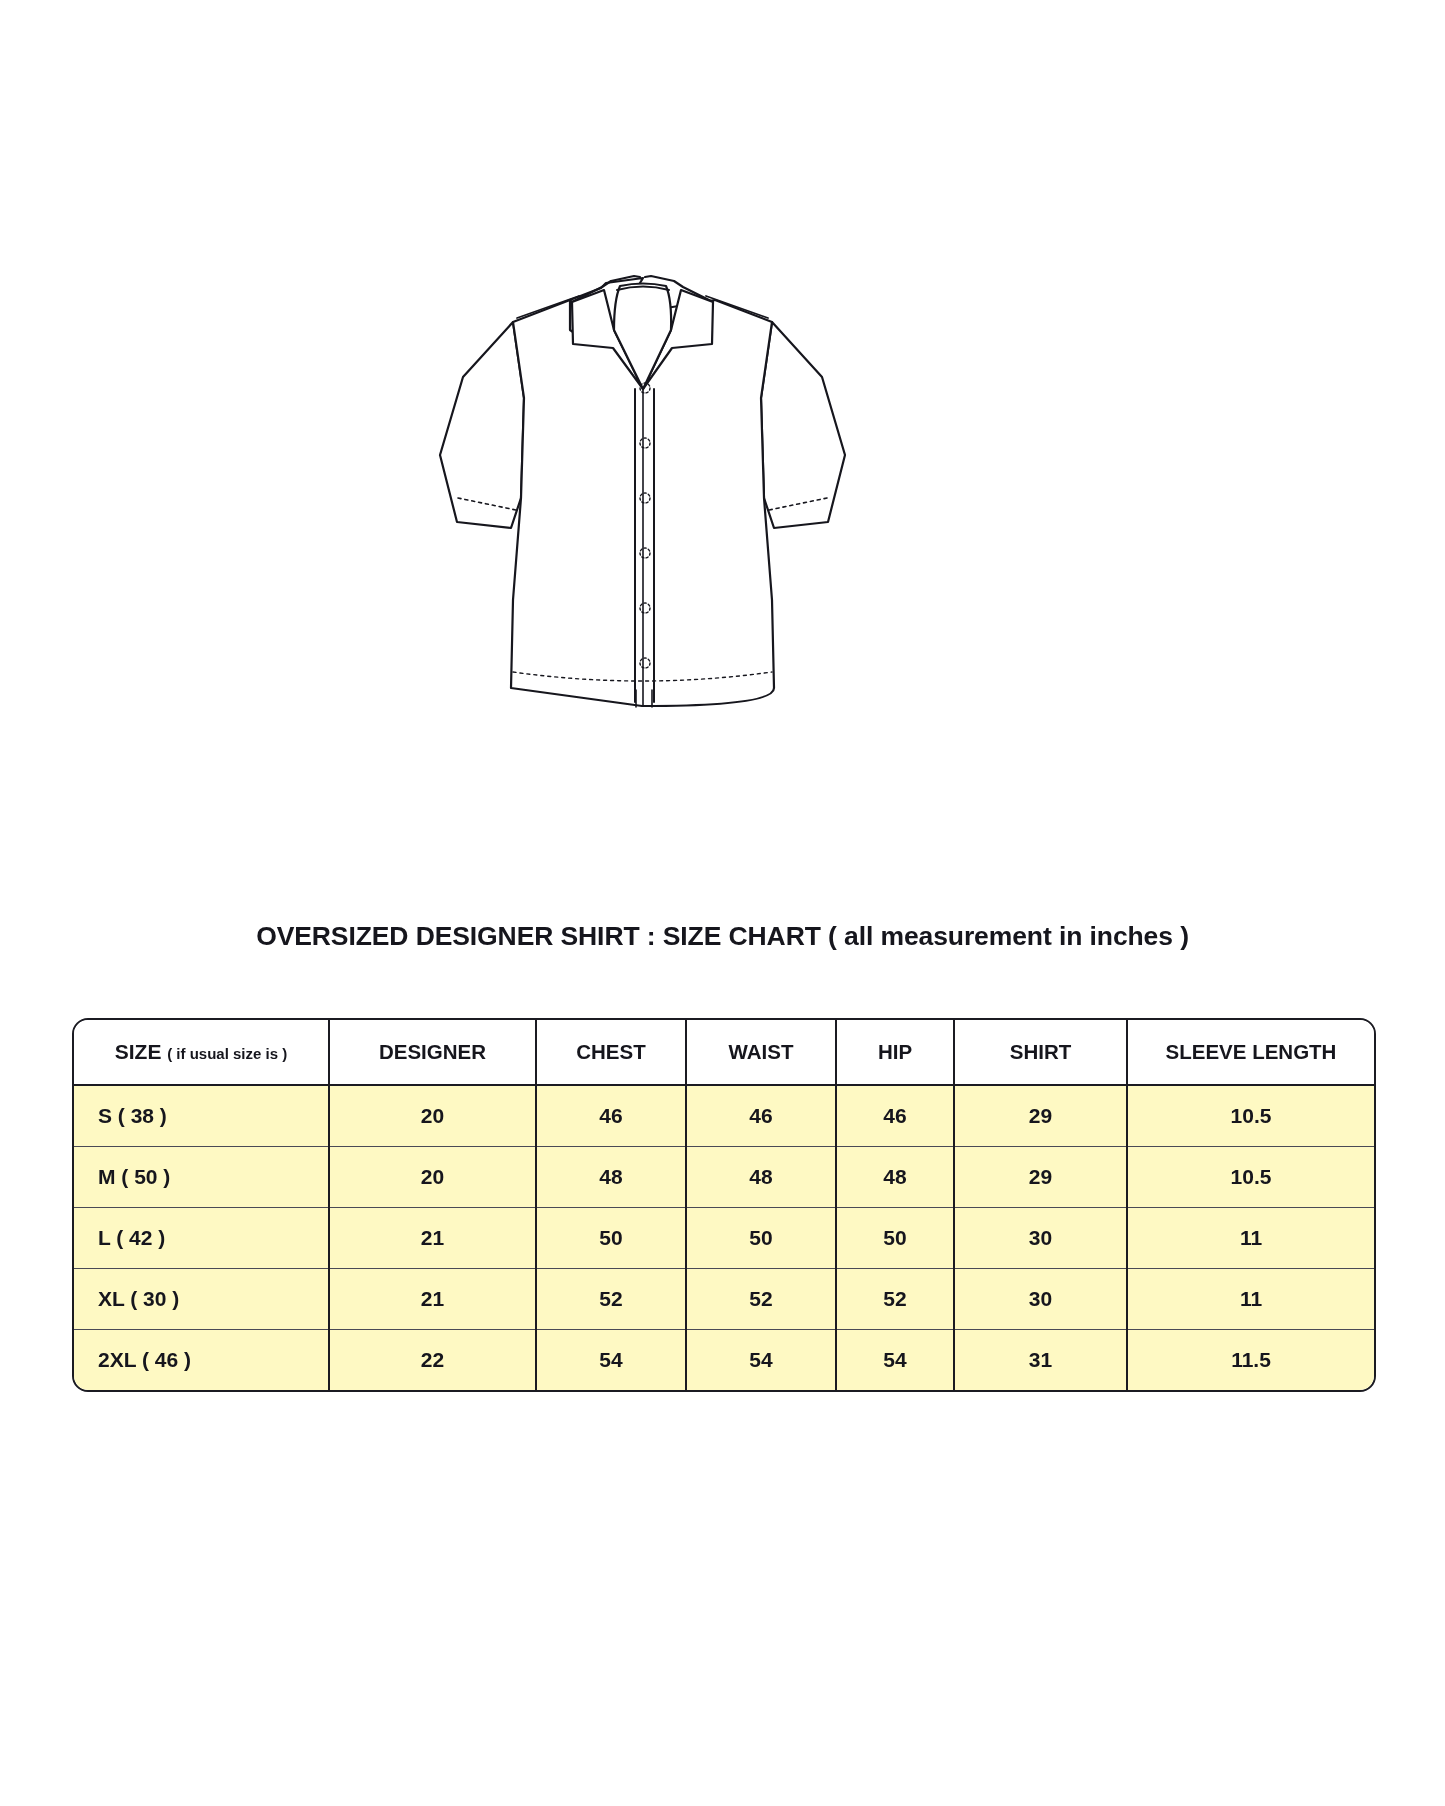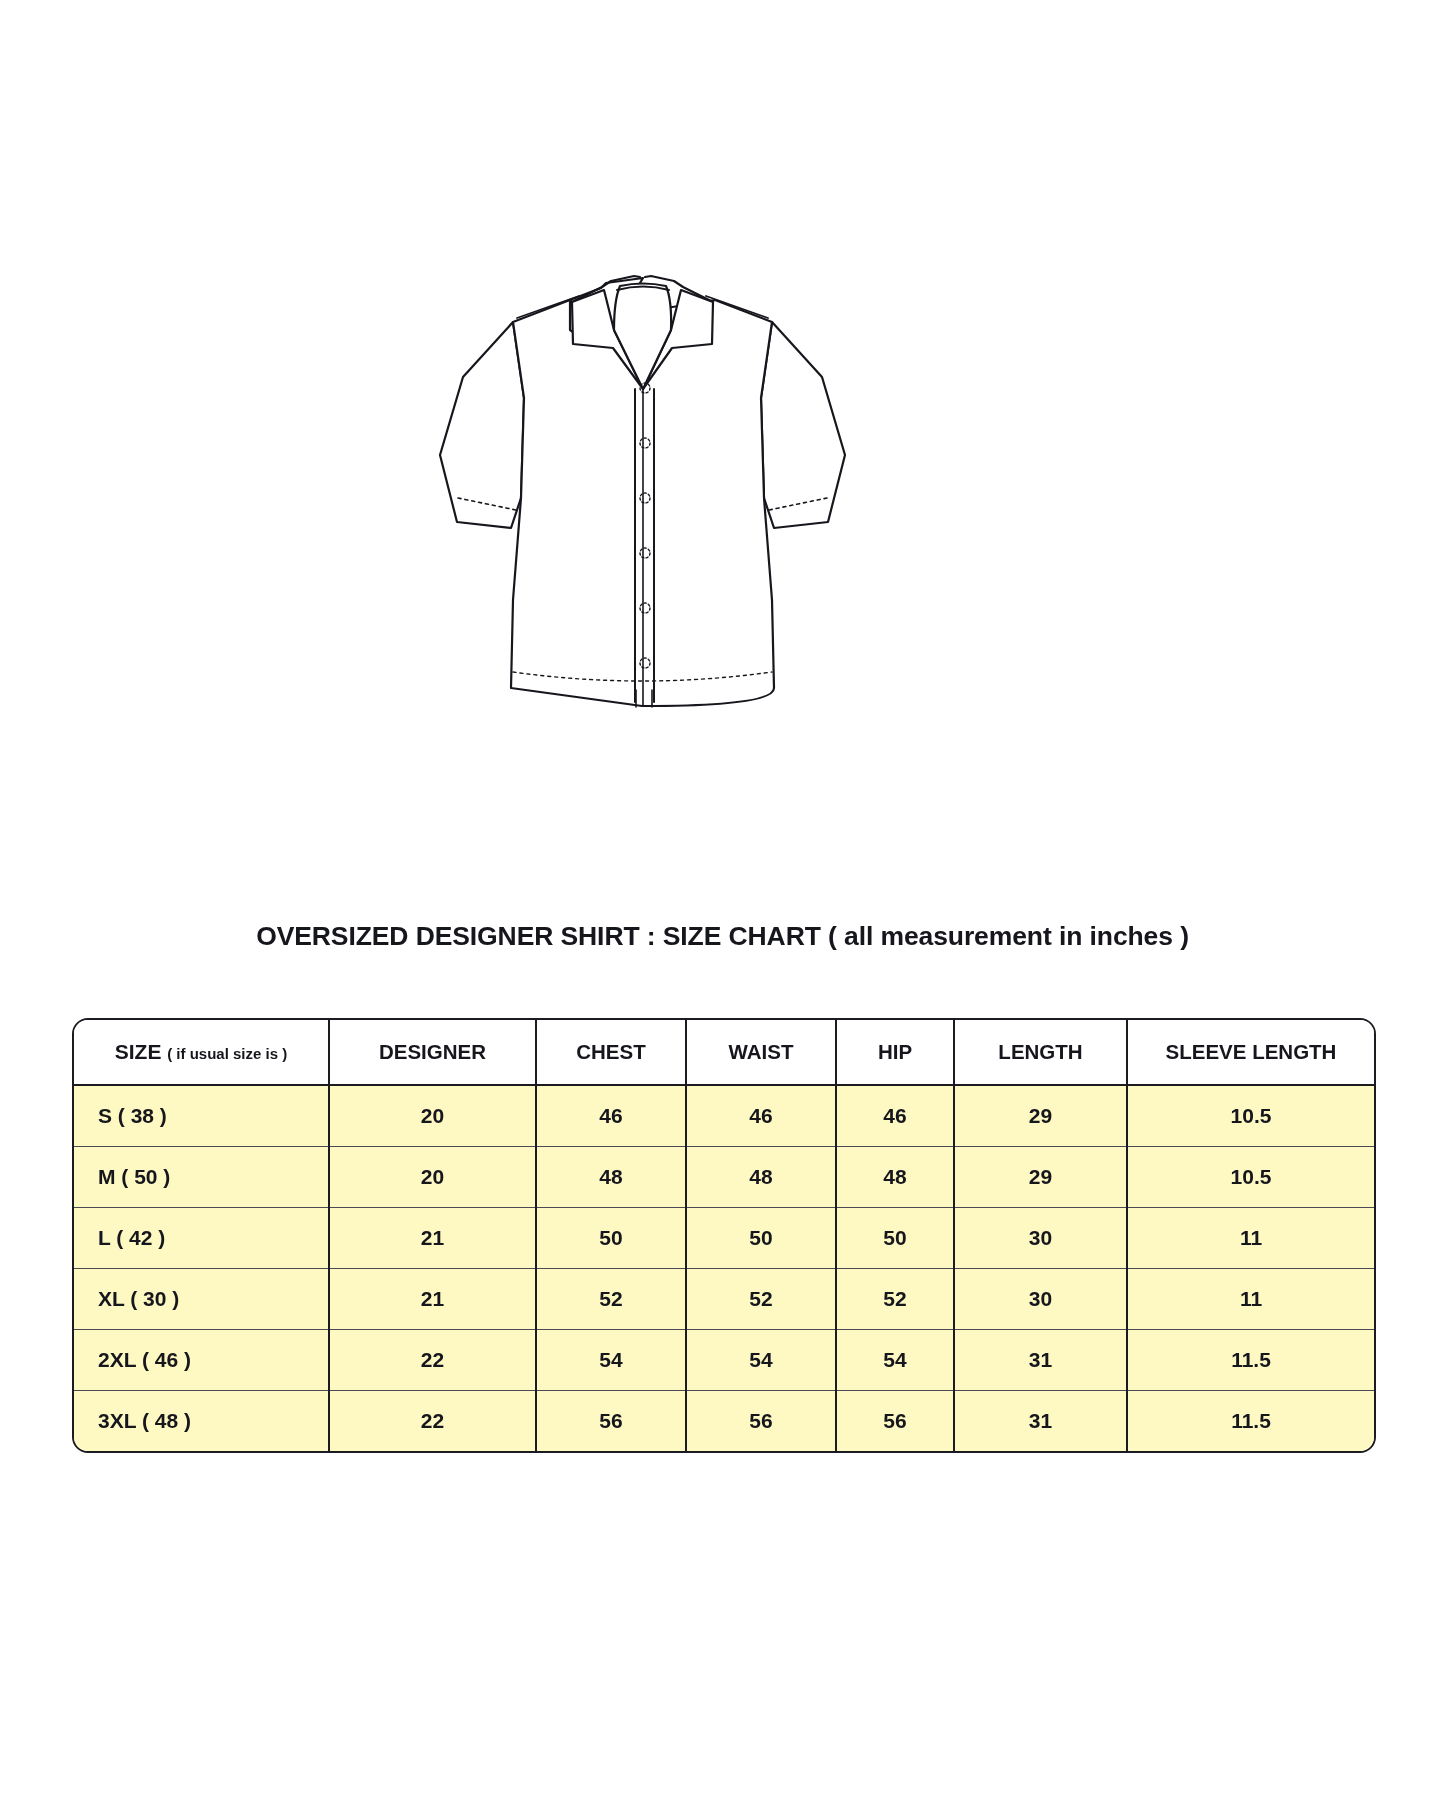--- a/index.html
+++ b/index.html
@@ -55,21 +55,21 @@
     position: absolute;
     left: 72px;
     top: 1018px;
     width: 1300px;
   }
   table.size-chart {
     width: 1300px;
     border-collapse: collapse;
     table-layout: fixed;
     border: 2px solid #1b1b22;
-    border-radius: 8px;
+    border-radius: 14px;
     overflow: hidden;
   }
   table.size-chart thead th {
     border-right: 2px solid #1b1b22;
     border-bottom: 2px solid #1b1b22;
     height: 62px;
     font-size: 20.5px;
     font-weight: bold;
     text-align: center;
     vertical-align: middle;
@@ -212,21 +212,21 @@
         <thead>
           <tr>
             <th>
               <span class="hdr-size-main">SIZE</span>
               <span class="hdr-size-sub">( if usual size is )</span>
             </th>
             <th>DESIGNER</th>
             <th>CHEST</th>
             <th>WAIST</th>
             <th>HIP</th>
-            <th>LENGTH</th>
+            <th>SHIRT</th>
             <th>SLEEVE LENGTH</th>
           </tr>
         </thead>
         <tbody>
           <tr>
             <td class="size-cell">S ( 38 )</td>
             <td>20</td>
             <td>46</td>
             <td>46</td>
             <td>46</td>
@@ -262,28 +262,19 @@
           </tr>
           <tr>
             <td class="size-cell">2XL ( 46 )</td>
             <td>22</td>
             <td>54</td>
             <td>54</td>
             <td>54</td>
             <td>31</td>
             <td>11.5</td>
           </tr>
-          <tr>
-            <td class="size-cell">3XL ( 48 )</td>
-            <td>22</td>
-            <td>56</td>
-            <td>56</td>
-            <td>56</td>
-            <td>31</td>
-            <td>11.5</td>
-          </tr>
         </tbody>
       </table>
     </div>
   </div>
 
 
 </div>
 
 </body></html>

